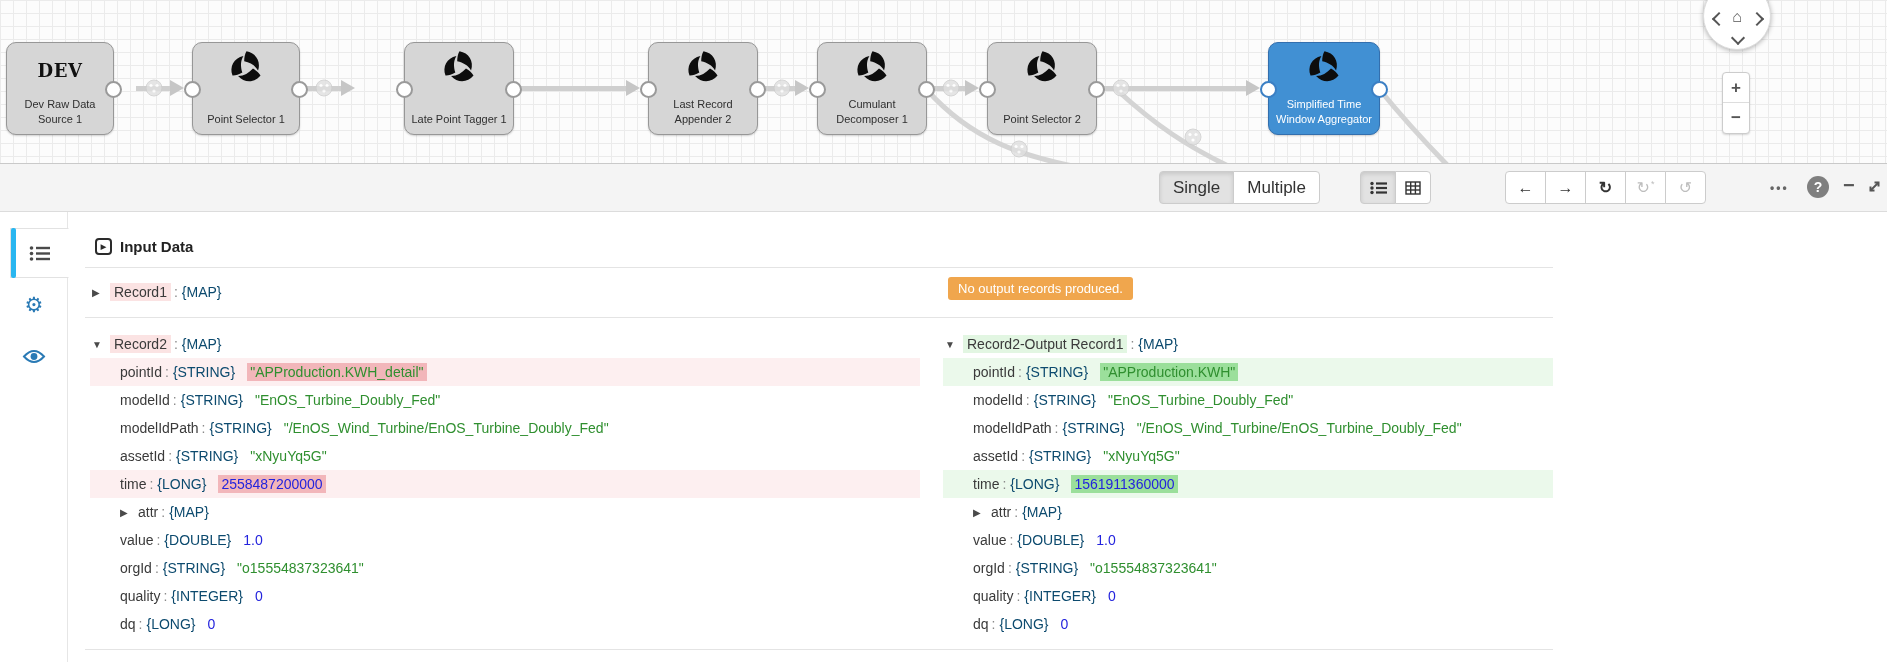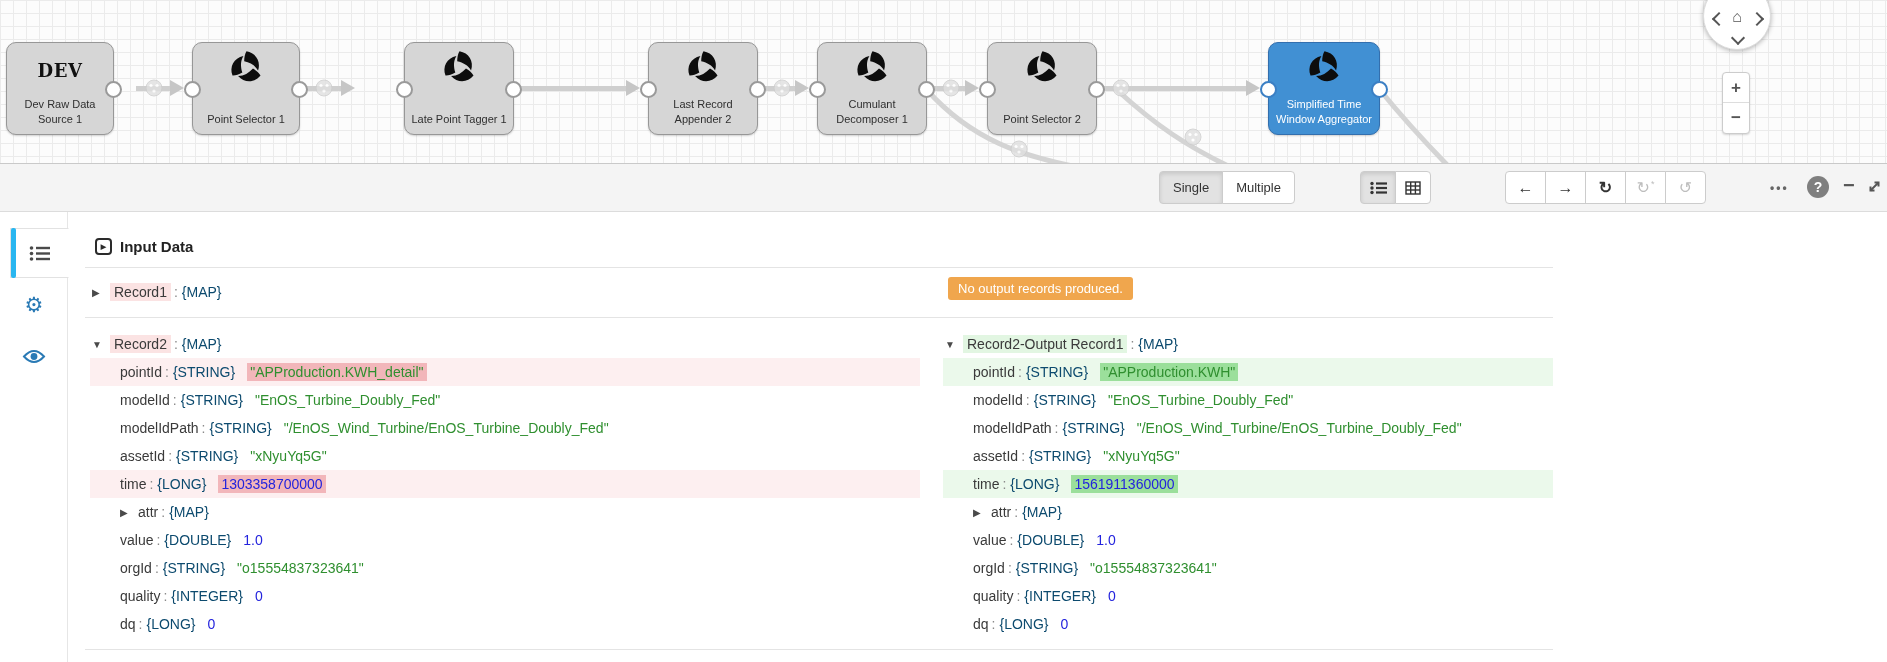--- a/index.html
+++ b/index.html
@@ -36,21 +36,21 @@
   .chev.u{left:29px;top:6px;transform:rotate(135deg);}
   .home{position:absolute;left:0;right:0;top:26px;text-align:center;font-size:16px;font-weight:bold;color:#555;line-height:1;}
   .zoom-panel{position:absolute;left:1722px;top:72px;width:26px;height:60px;background:#fff;border:1px solid #ccc;border-radius:4px;z-index:5;box-shadow:0 1px 2px rgba(0,0,0,.15);}
   .zoom-btn{height:29px;display:flex;align-items:center;justify-content:center;font-size:17px;color:#555;cursor:pointer;font-weight:bold;}
   .zoom-divider{height:1px;background:#ddd;}
 
   
   .preview-header{position:absolute;left:0;top:164px;width:1887px;height:48px;background:#f4f4f4;border-bottom:1px solid #dcdcdc;box-sizing:border-box;}
   .ph-title{position:absolute;left:10px;top:13px;font-size:16px;color:#414141;}
   .seg{position:absolute;top:7px;display:flex;}
-  .btn{height:33px;box-sizing:border-box;border:1px solid #ccc;background:#fff;font-size:13px;color:#333;
+  .btn{height:33px;box-sizing:border-box;border:1px solid #ccc;background:#fff;font-size:17px;color:#333;
     display:flex;align-items:center;justify-content:center;padding:0 13px;margin-left:-1px;cursor:pointer;font-family:"Liberation Sans",sans-serif;}
   .seg .btn:first-child{border-radius:4px 0 0 4px;margin-left:0;}
   .seg .btn:last-child{border-radius:0 4px 4px 0;}
   .btn.active{background:#e2e2e2;box-shadow:inset 0 2px 4px rgba(0,0,0,.12);}
   .mode-toggle{left:1159px;}
   .view-toggle{left:1360px;} .view-toggle .btn{width:36px;padding:0;}
   .nav-buttons{left:1505px;} .nav-buttons .btn{width:41px;padding:0;font-size:16px;font-weight:bold;}
   .btn.dim{color:#bdbdbd;font-weight:normal;}
   .glyph-sup{font-size:9px;margin:-8px 0 0 1px;}
   .ellipsis{position:absolute;left:1770px;top:17px;font-size:12px;font-weight:bold;color:#666;letter-spacing:2px;cursor:pointer;}
@@ -437,21 +437,21 @@
               <div class="trow field">
                 <span class="flabel">assetId</span>
                 <span class="colon">:</span>
                 <span class="ftype">{STRING}</span>
                 <span class="fval string">"xNyuYq5G"</span>
               </div>
               <div class="trow field hl-pink">
                 <span class="flabel">time</span>
                 <span class="colon">:</span>
                 <span class="ftype">{LONG}</span>
-                <span class="fval number vhl-pink">1303358700000</span>
+                <span class="fval number vhl-pink">2558487200000</span>
               </div>
               <div class="trow field">
                 <span class="twisty">▶</span>
                 <span class="flabel">attr</span>
                 <span class="colon">:</span>
                 <span class="ftype">{MAP}</span>
               </div>
               <div class="trow field">
                 <span class="flabel">value</span>
                 <span class="colon">:</span>

